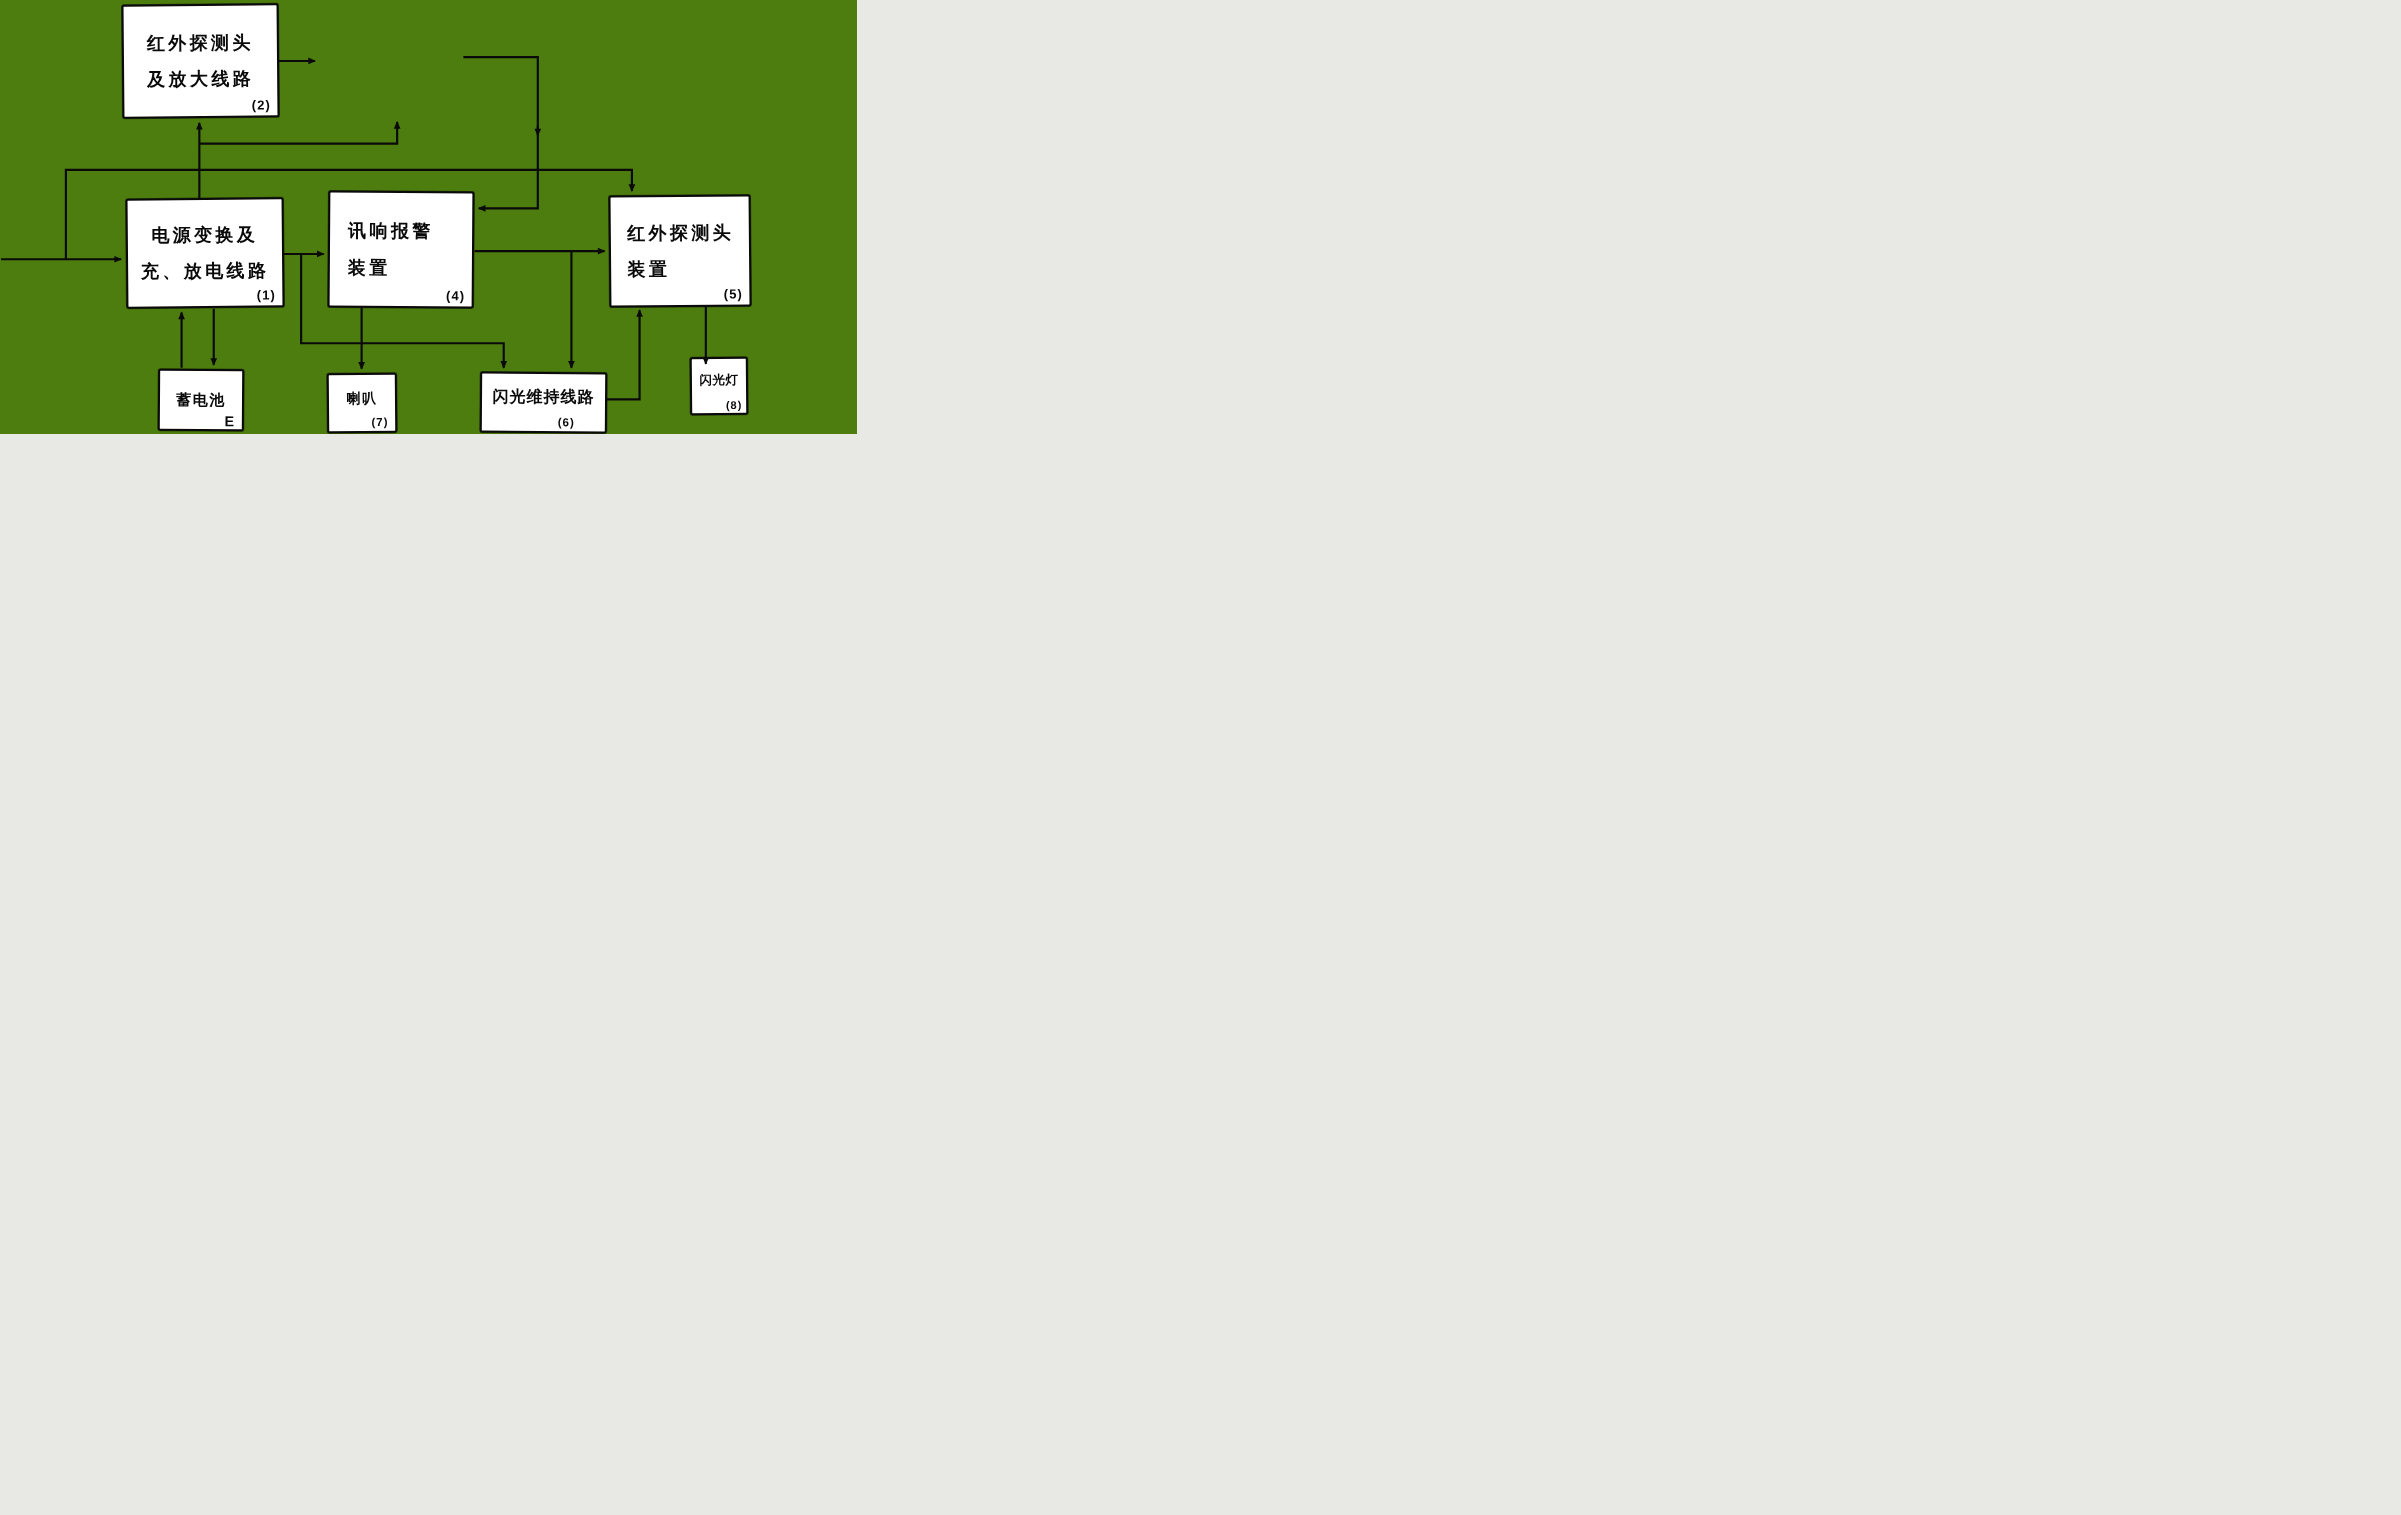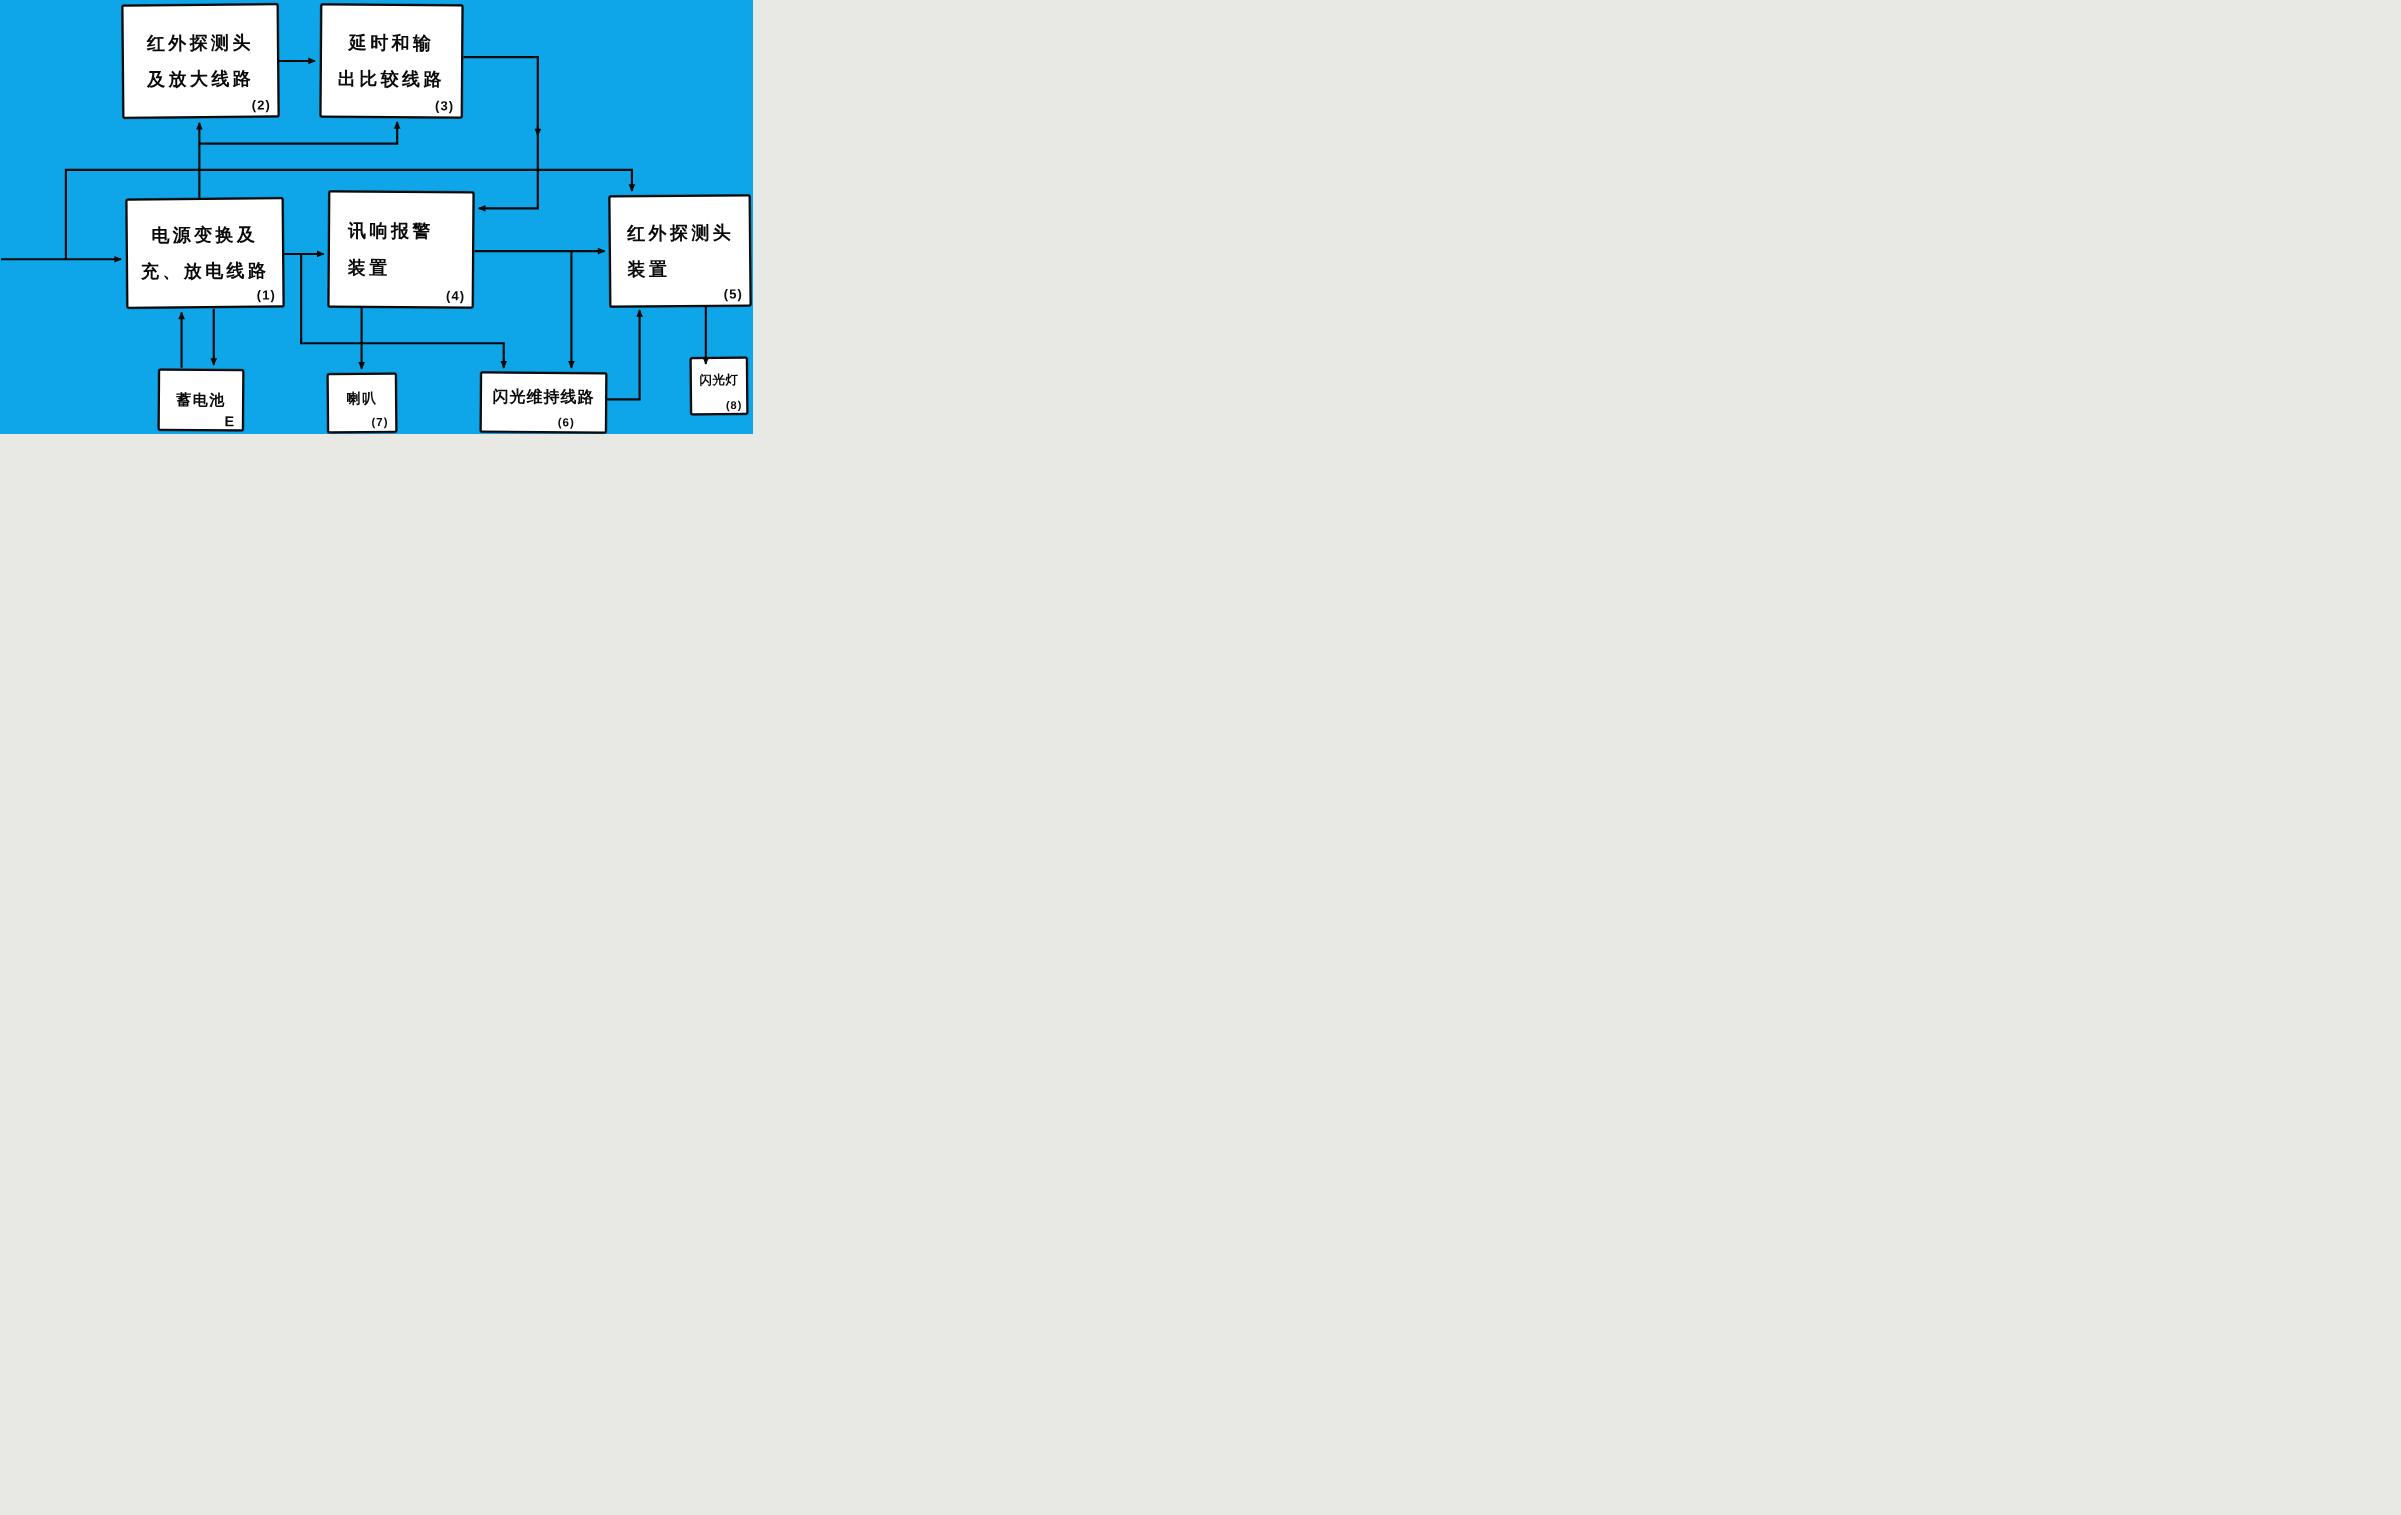--- a/index.html
+++ b/index.html
@@ -1,19 +1,19 @@
 <!DOCTYPE html>
 <html style="font-size:7.7px"><head>
 <meta charset="utf-8">
 <style>
   html,body{margin:0;padding:0;background:#e8e8e4;}
   #canvas{
     position:relative;
-    width:753px;height:434px;
-    background:#0ea5e9;
+    width:857px;height:434px;
+    background:#4d7c0f;
     font-family:"Liberation Sans", sans-serif;
     color:#0a0a0a;
     overflow:hidden;
   }
   #wires{position:absolute;left:0;top:0;z-index:3;pointer-events:none;}
   .box{
     position:absolute;
     background:#ffffff;
     border:2.4px solid #0a0a0a;
     box-sizing:border-box;
@@ -68,27 +68,20 @@
   </svg>
 
   <div class="box big hand" style="left:122px;top:3.8px;width:157px;height:114px;">
     <div class="lines">
       <span>红外探测头</span>
       <span>及放大线路</span>
     </div>
     <span class="num">(2)</span>
   </div>
 
-  <div class="box big hand2" style="left:320px;top:3.8px;width:143px;height:114px;">
-    <div class="lines">
-      <span>延时和输</span>
-      <span>出比较线路</span>
-    </div>
-    <span class="num">(3)</span>
-  </div>
 
   <div class="box big hand" style="left:126px;top:198px;width:158px;height:110px;">
     <div class="lines">
       <span>电源变换及</span>
       <span>充、放电线路</span>
     </div>
     <span class="num">(1)</span>
   </div>
 
   <div class="box big hand2" style="left:328px;top:191px;width:146px;height:117px;">

